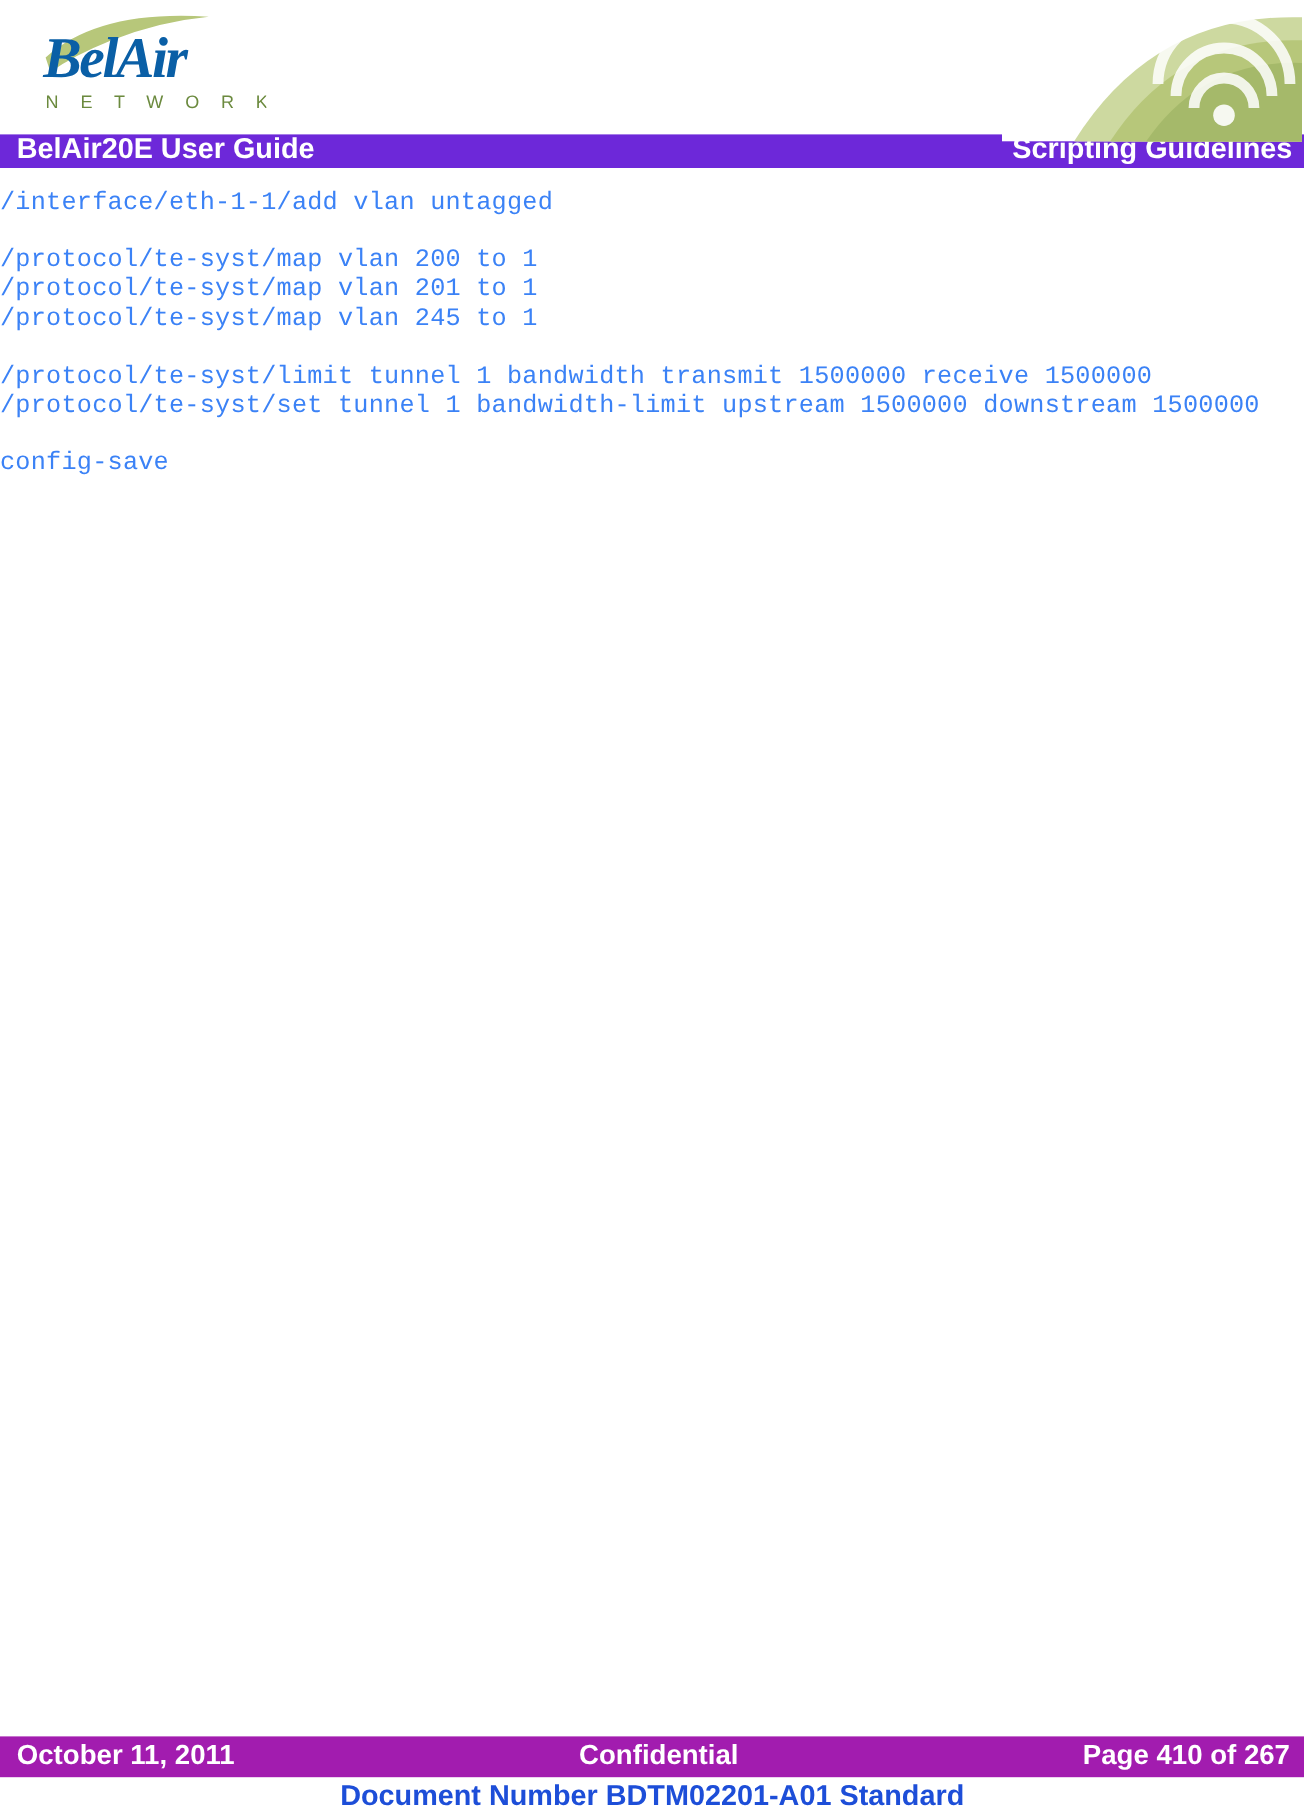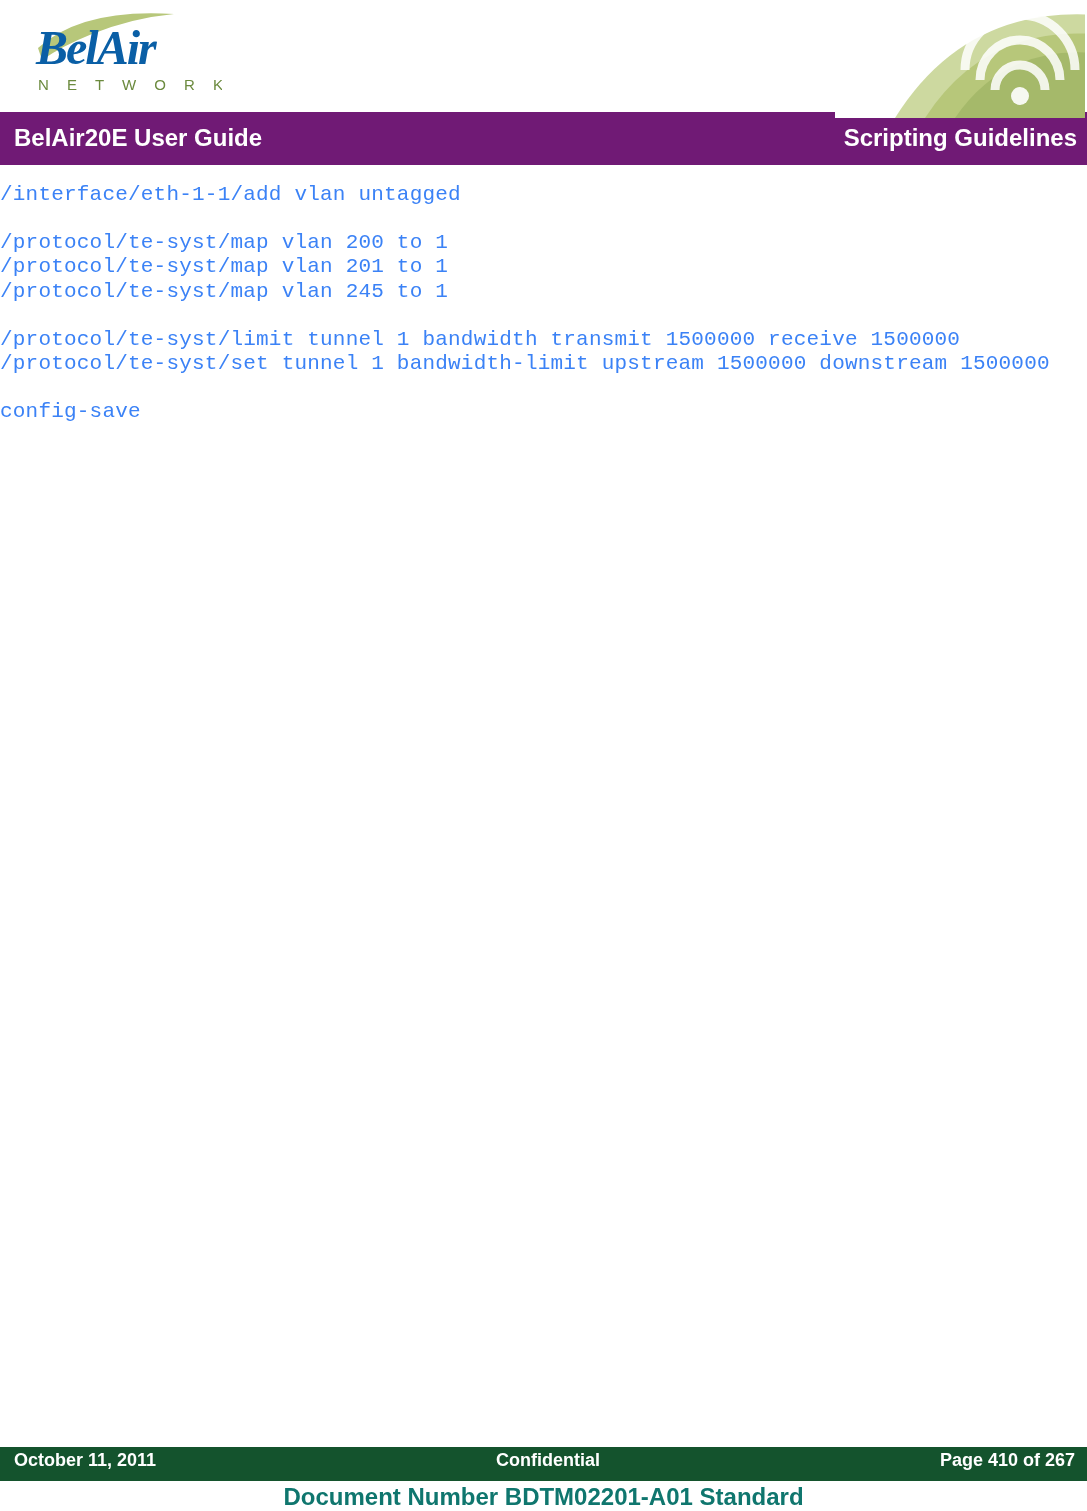--- a/index.html
+++ b/index.html
@@ -27,61 +27,61 @@
     left: 0;
     top: 4px;
     margin-left: 32px;
   }
   .logo-right {
     position: absolute;
     right: 2px;
     top: 0;
   }
   .title-bar {
-    background: #701a75;
+    background: #6d28d9;
     color: #ffffff;
     font-family: "Gill Sans", "Gill Sans MT", "Trebuchet MS", sans-serif;
     font-size: 24px;
     font-weight: 600;
     display: flex;
     justify-content: space-between;
     align-items: center;
     padding: 4px 10px 6px 14px;
-    height: 53px;
+    height: 28px;
   }
   .content {
     flex: 1;
     padding: 18px 0 0 0;
   }
   .code-block {
     font-family: "Courier New", Courier, monospace;
     font-size: 21px;
     line-height: 1.15;
     white-space: pre;
     color: #3b82f6;
     letter-spacing: 0.2px;
   }
   .footer-bar {
-    background: #14532d;
+    background: #a21caf;
     color: #ffffff;
     font-family: "Gill Sans", "Gill Sans MT", "Trebuchet MS", sans-serif;
-    font-size: 18px;
+    font-size: 23px;
     font-weight: 600;
     display: flex;
     justify-content: space-between;
-    align-items: flex-start;
+    align-items: flex-end;
     padding: 3px 12px 5px 14px;
     height: 34px;
   }
   .doc-number {
     text-align: center;
     font-family: "Gill Sans", "Gill Sans MT", "Trebuchet MS", sans-serif;
     font-size: 24px;
     font-weight: 700;
-    color: #0f766e;
+    color: #1d4ed8;
     padding-top: 2px;
   }
 </style>
 </head>
 <body>
 
 <div class="page">
 
   <div class="header-area">
     <div class="logo-left">

